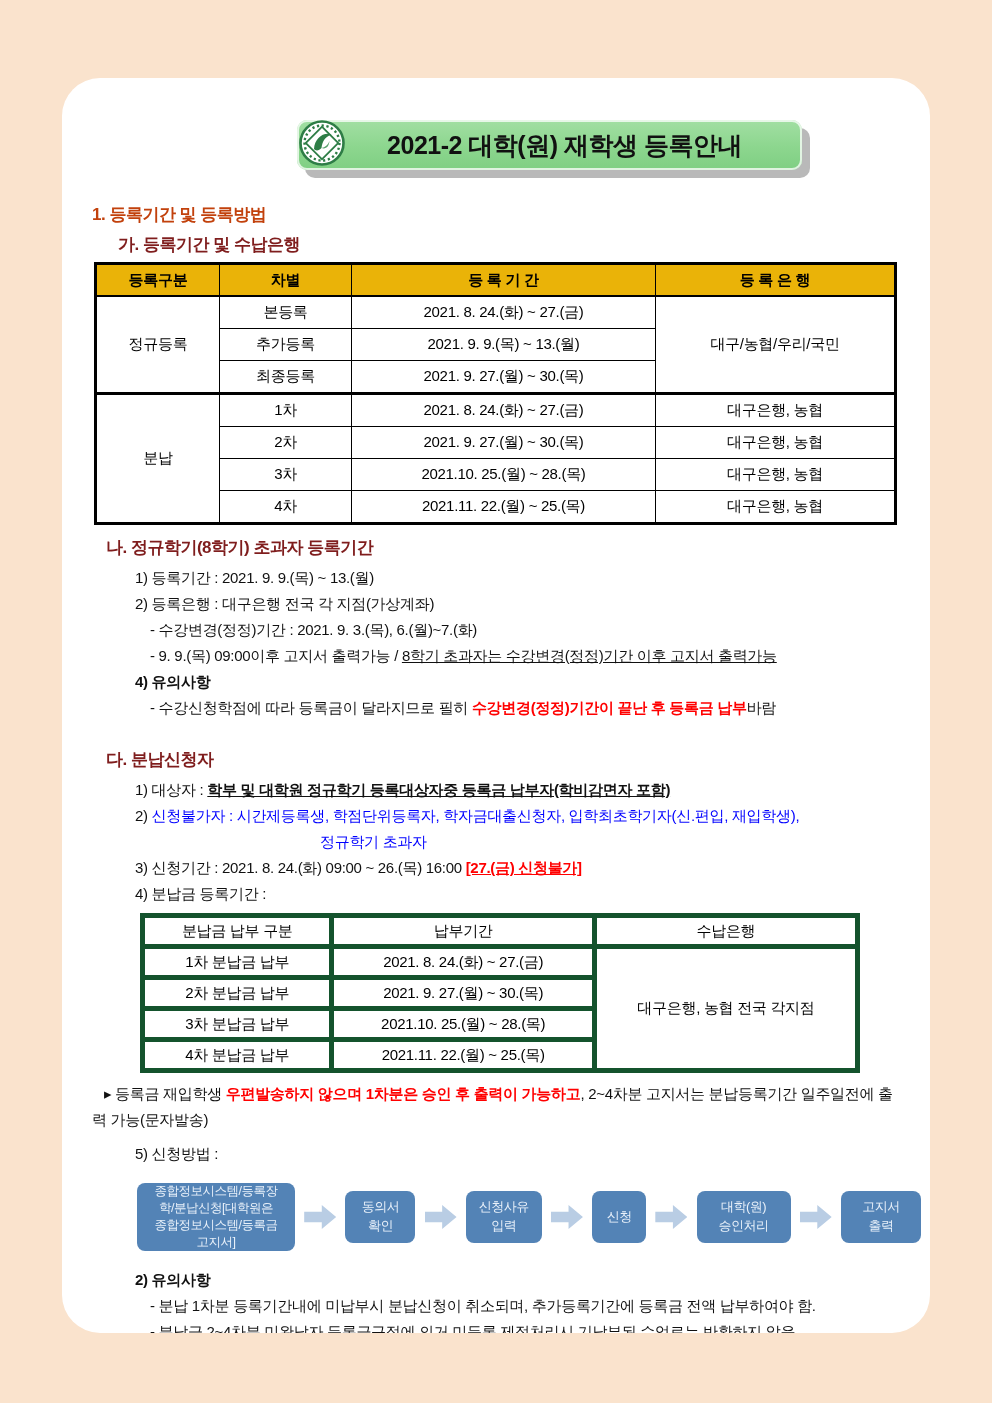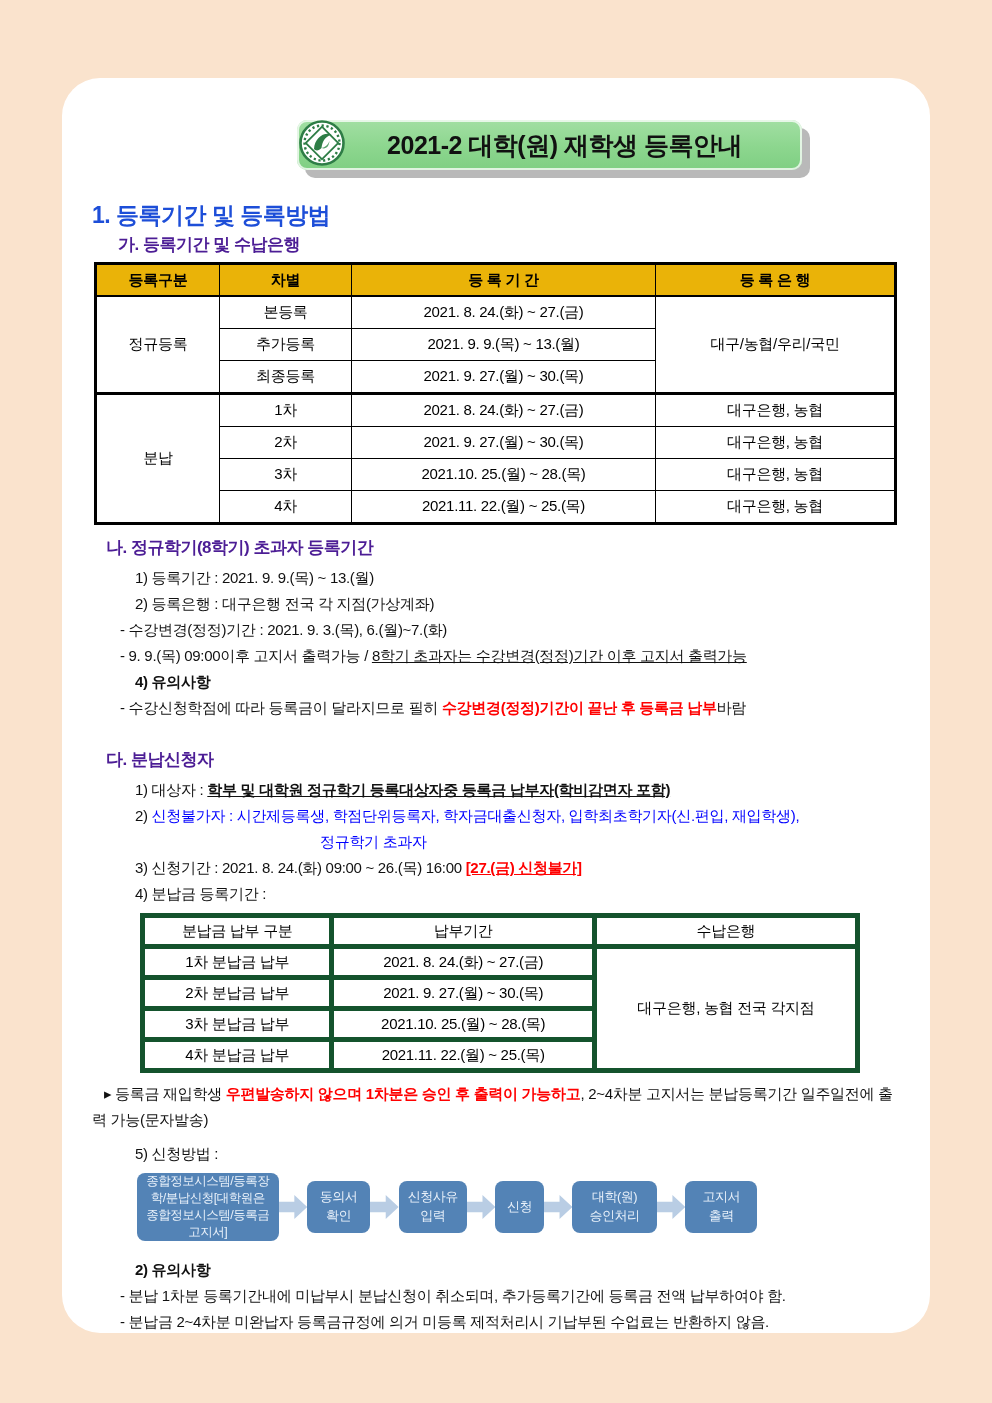--- a/index.html
+++ b/index.html
@@ -11,26 +11,26 @@
   
   .banner-wrap{position:relative;margin-left:205px;width:505px;height:50px;margin-bottom:32px;}
   .banner{position:relative;width:100%;height:100%;border-radius:10px;
           background:linear-gradient(180deg,#a2dfa3 0%,#8cd68e 55%,#7fcf83 100%);
           box-shadow:8px 8px 0 #b9b9b9, inset 0 0 0 2px rgba(255,255,255,.75);
           display:flex;align-items:center;justify-content:center;}
   .banner-title{font-size:25px;font-weight:bold;color:#111;letter-spacing:-0.5px;padding-left:30px;}
   .emblem{position:absolute;left:2px;top:50%;transform:translateY(-50%);}
 
   
-  .h1{color:#1d4ed8;font-size:23px;font-weight:bold;line-height:26px;margin:0 0 6px 0;letter-spacing:-0.5px;}
-  .h2{color:#4c1d95;font-size:17px;font-weight:bold;line-height:22px;margin:0 0 6px 26px;letter-spacing:-0.5px;}
+  .h1{color:#c2410c;font-size:17px;font-weight:bold;line-height:26px;margin:0 0 6px 0;letter-spacing:-0.5px;}
+  .h2{color:#7f1d1d;font-size:17px;font-weight:bold;line-height:22px;margin:0 0 6px 26px;letter-spacing:-0.5px;}
   .h2b{margin-left:14px;}
   .line{font-size:15px;line-height:26px;color:#111;letter-spacing:-0.3px;}
   .ind1{margin-left:43px;}
-  .ind2{margin-left:28px;}
+  .ind2{margin-left:58px;}
   .bold{font-weight:bold;}
   .red{color:#ff0000;font-weight:bold;}
   .blue{color:#0000ff;}
   .ul{text-decoration:underline;}
   .blue2{margin-left:228px;}
 
   
   table{border-collapse:collapse;}
   .t1{width:803px;margin:0 0 12px 2px;border:3px solid #000;}
   .t1 th,.t1 td{border:1.5px solid #000;text-align:center;font-size:15px;letter-spacing:-0.3px;padding:0;}
@@ -42,21 +42,21 @@
   
   .t2{width:720px;margin:6px 0 8px 48px;border:2px solid #000;}
   .t2 th,.t2 td{border:5px solid #14532d;text-align:center;font-size:15px;letter-spacing:-0.3px;padding:0;height:26px;}
   .t2 th{font-weight:normal;}
   .d1{width:26.5%;} .d2{width:36.7%;} .d3{width:36.8%;}
 
   
   .note{font-size:15px;line-height:26px;color:#111;letter-spacing:-0.3px;margin:0 0 8px 0;text-indent:12px;}
 
   
-  .flow{display:flex;align-items:center;margin:6px 0 16px 45px;width:620px;justify-content:space-between;}
+  .flow{display:flex;align-items:center;margin:16px 0 16px 45px;width:784px;justify-content:space-between;}
   .fbox{background:#5383b6;color:#e9f1fa;border-radius:8px;display:flex;align-items:center;justify-content:center;
         text-align:center;font-size:13px;line-height:1.45;white-space:pre-line;letter-spacing:-0.5px;}
   .fbox.big{width:158px;height:68px;font-size:12.5px;line-height:1.35;}
   .fb2{width:70px;height:52px;} .fb3{width:76px;height:52px;} .fb4{width:54px;height:52px;}
   .fb5{width:94px;height:52px;} .fb6{width:80px;height:52px;}
   .farrow{width:32px;height:24px;background:#b9cde4;
           clip-path:polygon(0 28%,55% 28%,55% 0,100% 50%,55% 100%,55% 72%,0 72%);}
 </style>
 </head>
 <body>

